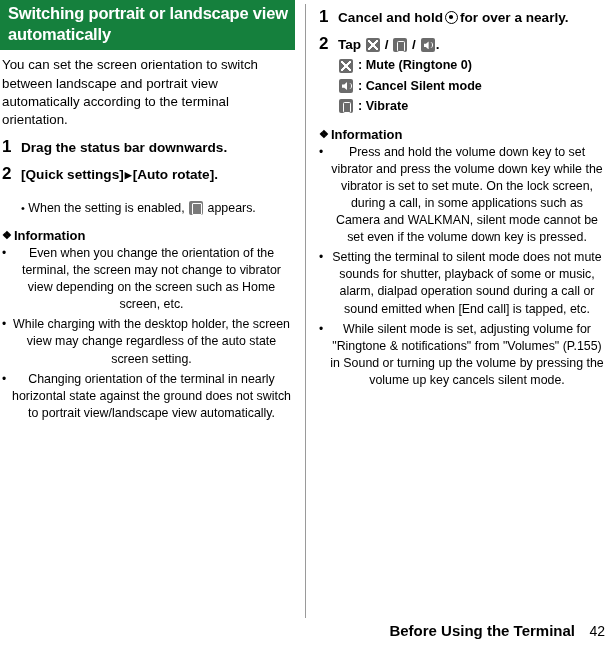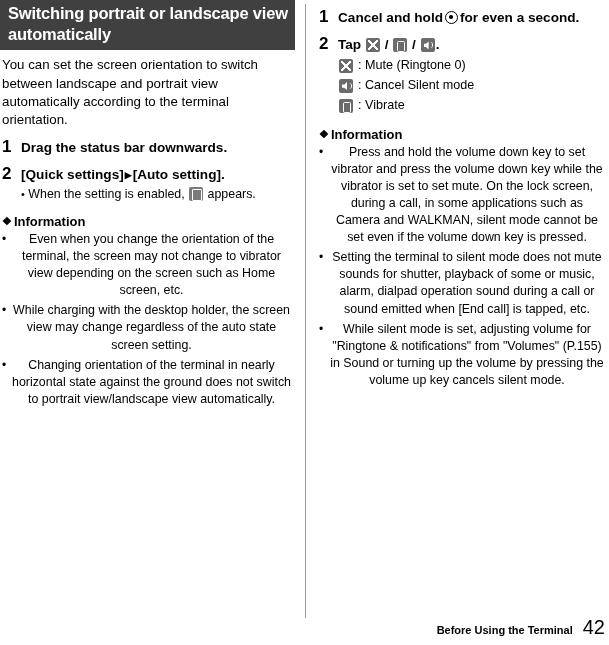--- a/index.html
+++ b/index.html
@@ -27,21 +27,21 @@
   .divider {
     position: absolute;
     left: 305px;
     top: 4px;
     width: 1px;
     height: 614px;
     background: #9a9a9a;
   }
   
   .sec-head {
-    background: #404040;
+    background: #15803d;
     color: #ffffff;
     font-weight: bold;
     font-size: 16.5px;
     line-height: 1.28;
     padding: 3px 6px 4px 8px;
     letter-spacing: -0.2px;
   }
   .sec-head.two-line { padding-bottom: 5px; }
 
   .body-text {
@@ -68,21 +68,21 @@
     font-weight: bold;
     font-size: 13.6px;
     line-height: 1.32;
     flex: 1 1 auto;
     padding-top: 2px;
   }
   .step-body .sub {
     font-weight: normal;
     font-size: 12.4px;
     line-height: 1.34;
-    margin-top: 2px;
+    margin-top: 16px;
     display: block;
   }
   .sub-bullet {
     display: flex;
     align-items: flex-start;
   }
   .sub-bullet .dot {
     flex: 0 0 10px;
     font-size: 11px;
     line-height: 1.45;
@@ -163,25 +163,26 @@
     position: absolute;
     left: 3px; top: 3px;
     width: 3.6px; height: 3.6px;
     border-radius: 50%;
     background: #000;
   }
 
   
   .icon-line {
     display: flex;
-    align-items: flex-start;
+    align-items: center;
     font-size: 12.6px;
     line-height: 1.45;
     margin-left: 21px;
     margin-top: 1px;
+    font-weight: bold;
   }
   .icon-line .ic-wrap {
     flex: 0 0 20px;
     padding-top: 1px;
   }
 
   
   .info-head {
     font-weight: bold;
     font-size: 13px;
@@ -211,25 +212,25 @@
   
   .footer {
     position: absolute;
     right: 4px;
     bottom: 6px;
     display: flex;
     align-items: baseline;
   }
   .footer-label {
     font-weight: bold;
-    font-size: 11px;
+    font-size: 15px;
     color: #000;
   }
   .footer-page {
-    font-size: 20px;
+    font-size: 14px;
     margin-left: 10px;
     min-width: 20px;
     text-align: right;
   }
 </style>
 </head>
 <body>
 
 <div id="page">
 
@@ -242,21 +243,21 @@
     <div class="body-text">You can set the screen orientation to switch between landscape and portrait view automatically according to the terminal orientation.</div>
 
     <div class="step">
       <div class="step-num">1</div>
       <div class="step-body">Drag the status bar downwards.</div>
     </div>
 
     <div class="step">
       <div class="step-num">2</div>
       <div class="step-body">
-        <span>[Quick settings]</span><span class="tri">▶</span><span>[Auto setting].</span>
+        <span>[Quick settings]</span><span class="tri">▶</span><span>[Auto rotate].</span>
         <span class="sub sub-bullet">
           <span class="dot">•</span>
           <span>
             <span>When the setting is enabled,</span>
             <span class="gi rotate"></span>
             <span>appears.</span>
           </span>
         </span>
       </div>
     </div>
@@ -281,21 +282,21 @@
       </div>
     </div>
   </div>
 
   <div class="col col-right">
 
 
     <div class="step">
       <div class="step-num">1</div>
       <div class="step-body">
-        <span>Cancel and hold</span><span class="key-circle"></span><span>for even a second.</span>
+        <span>Cancel and hold</span><span class="key-circle"></span><span>for over a nearly.</span>
       </div>
     </div>
 
     <div class="step">
       <div class="step-num">2</div>
       <div class="step-body">
         <span>Tap</span>
         <span class="gi mute"></span>
         <span>/</span>
         <span class="gi vibrate"></span>

